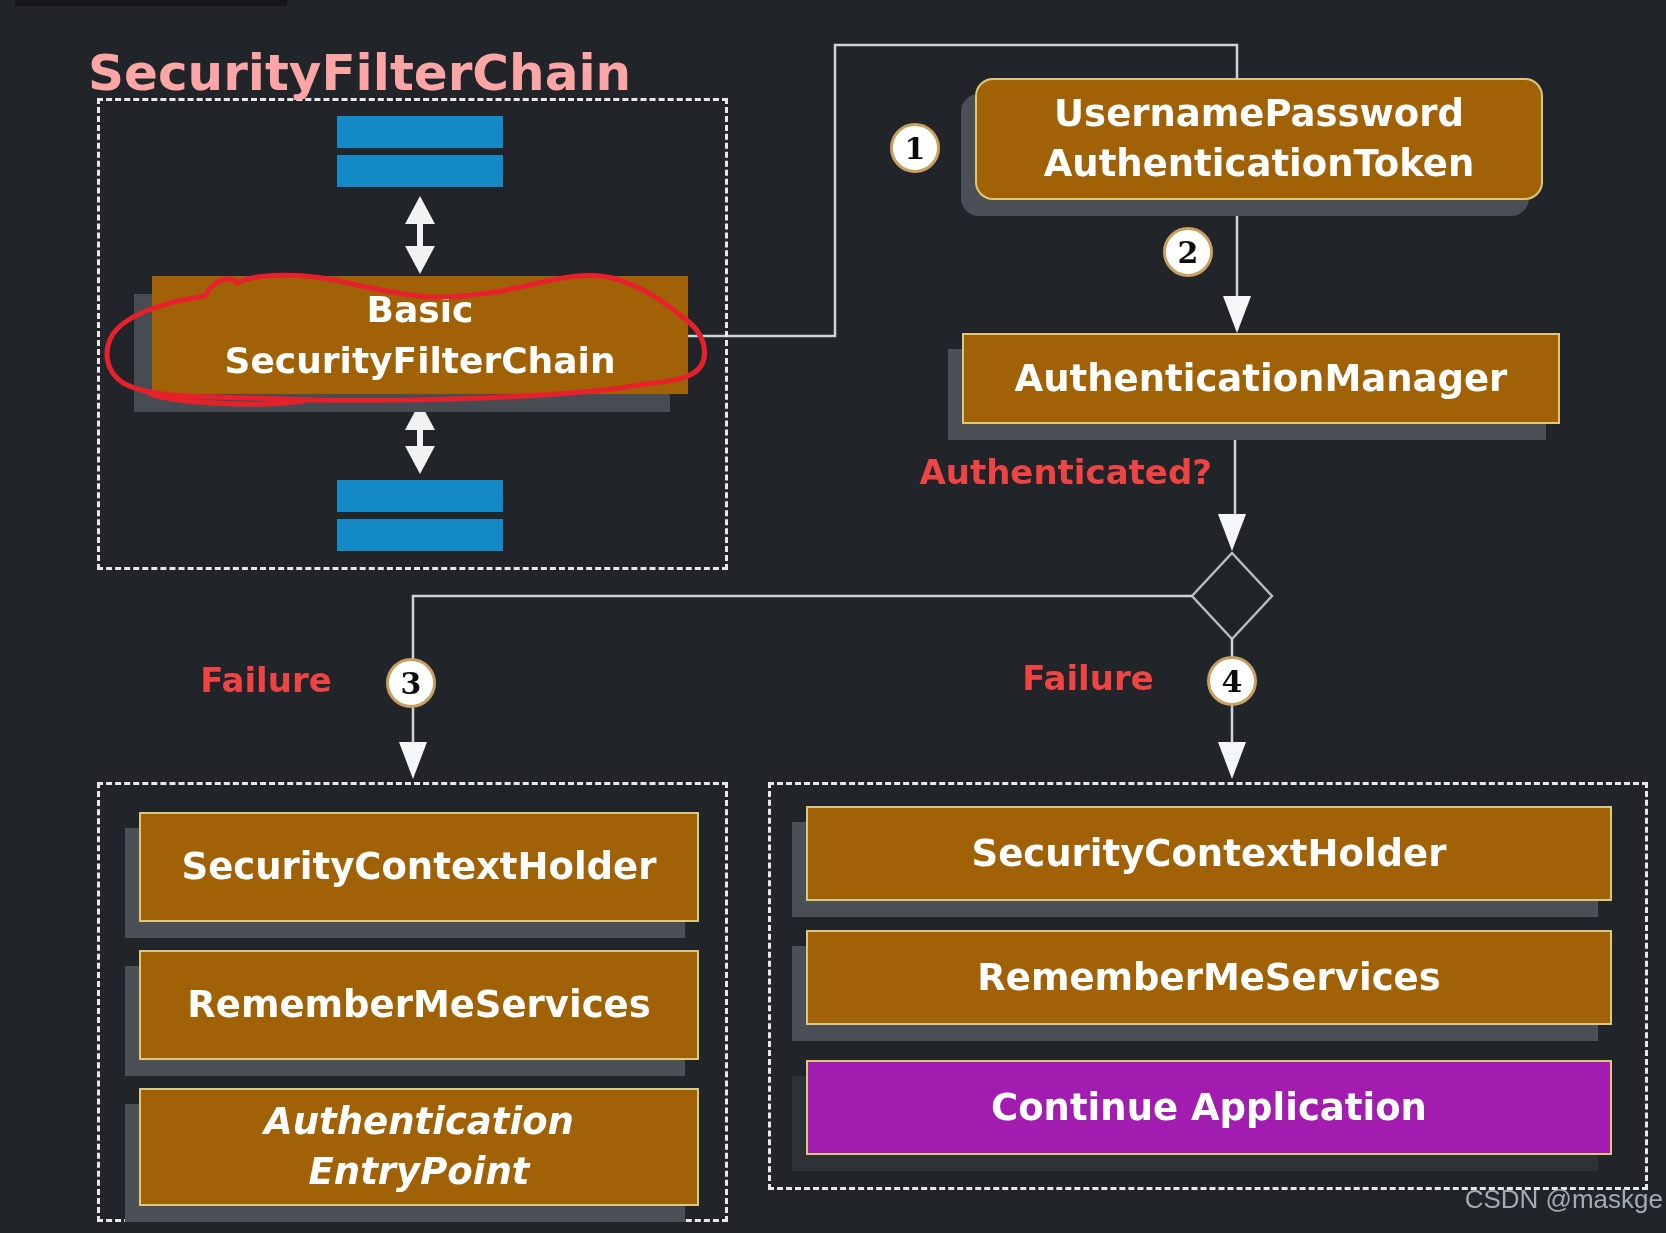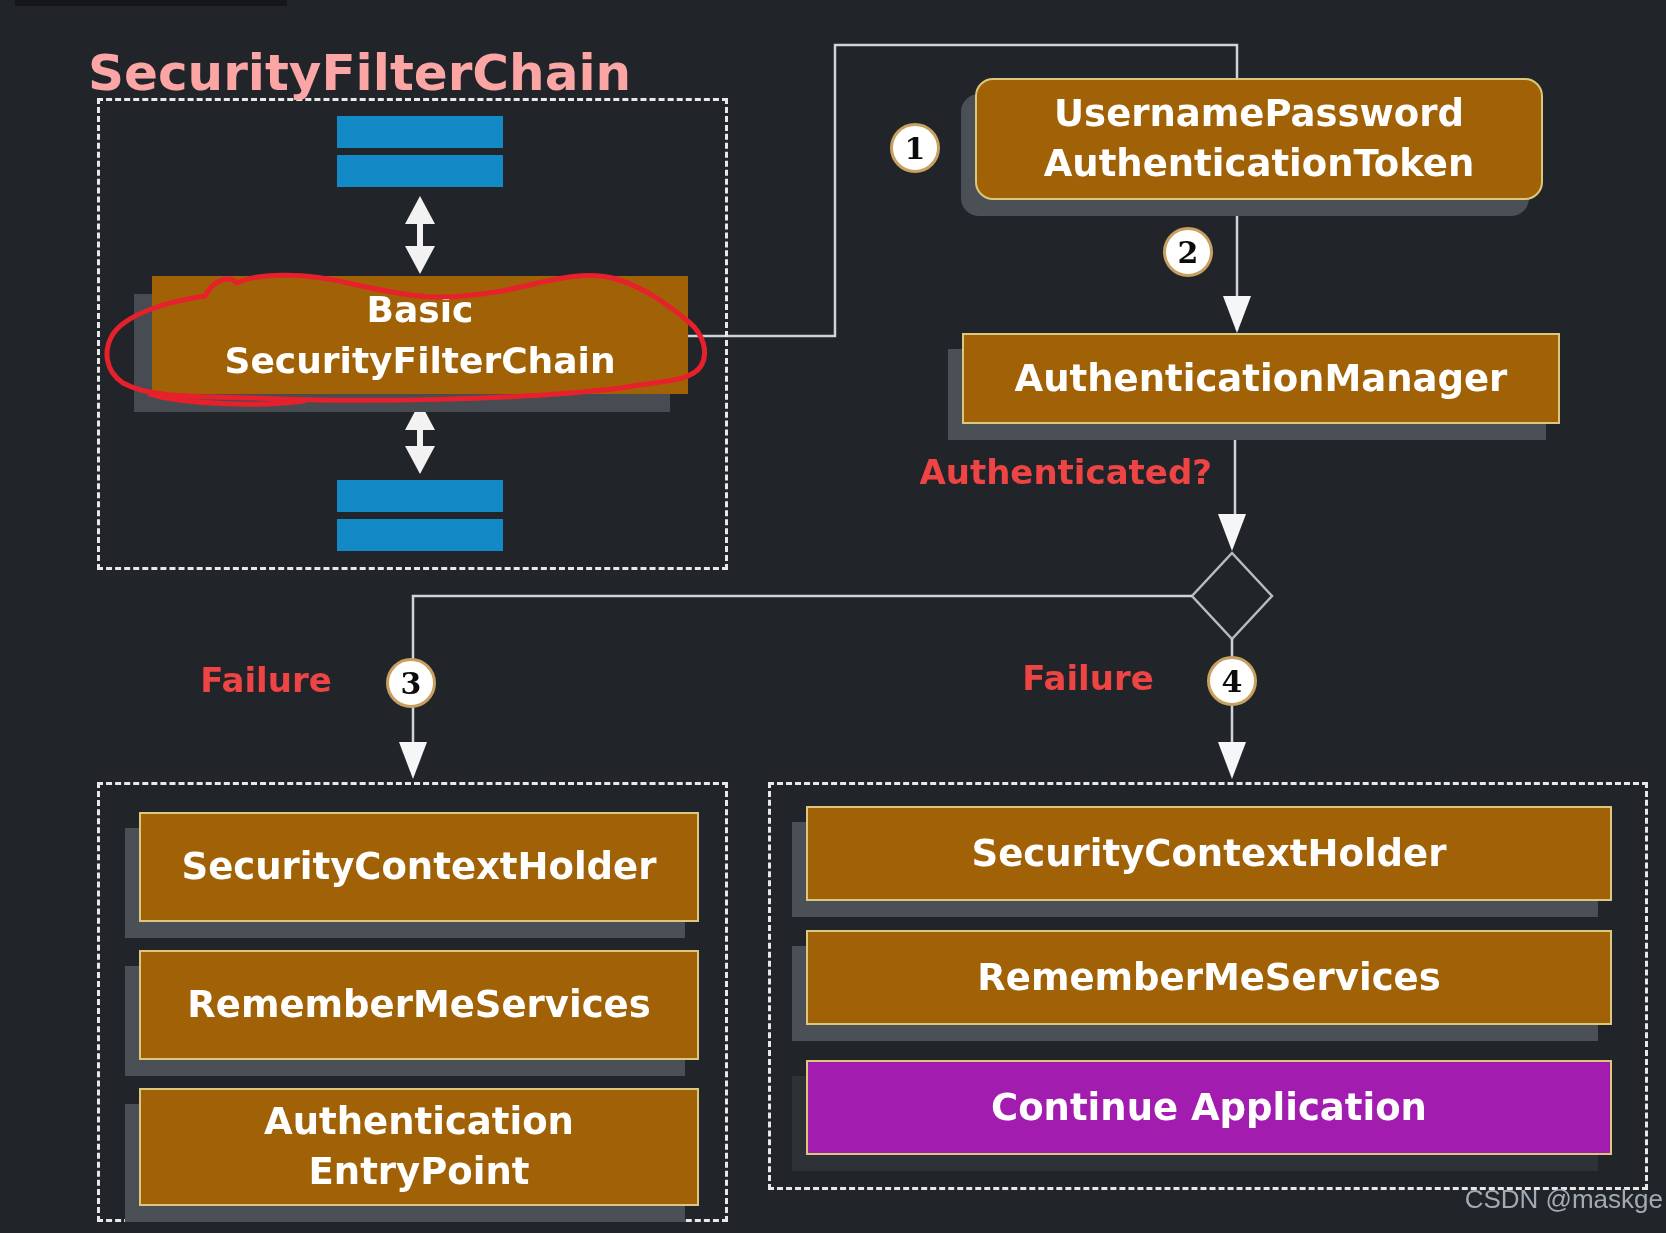--- a/index.html
+++ b/index.html
@@ -93,21 +93,21 @@
   <div class="badge" style="left:386px;top:658px;">3</div>
   <div class="badge" style="left:1207px;top:656px;">4</div>
 
   <div class="dotted" style="left:97px;top:782px;width:631px;height:440px;"></div>
   <div class="box brown" style="left:139px;top:812px;width:560px;height:110px;">
     <span>SecurityContextHolder</span>
   </div>
   <div class="box brown" style="left:139px;top:950px;width:560px;height:110px;">
     <span>RememberMeServices</span>
   </div>
-  <div class="box brown" style="left:139px;top:1088px;width:560px;height:118px;">
+  <div class="box brown" style="left:139px;top:1088px;width:560px;height:118px;font-style:italic;">
     <span>Authentication</span>
     <span>EntryPoint</span>
   </div>
 
   <div class="dotted" style="left:768px;top:782px;width:880px;height:408px;"></div>
   <div class="box brown" style="left:806px;top:806px;width:806px;height:95px;">
     <span>SecurityContextHolder</span>
   </div>
   <div class="box brown" style="left:806px;top:930px;width:806px;height:95px;">
     <span>RememberMeServices</span>

